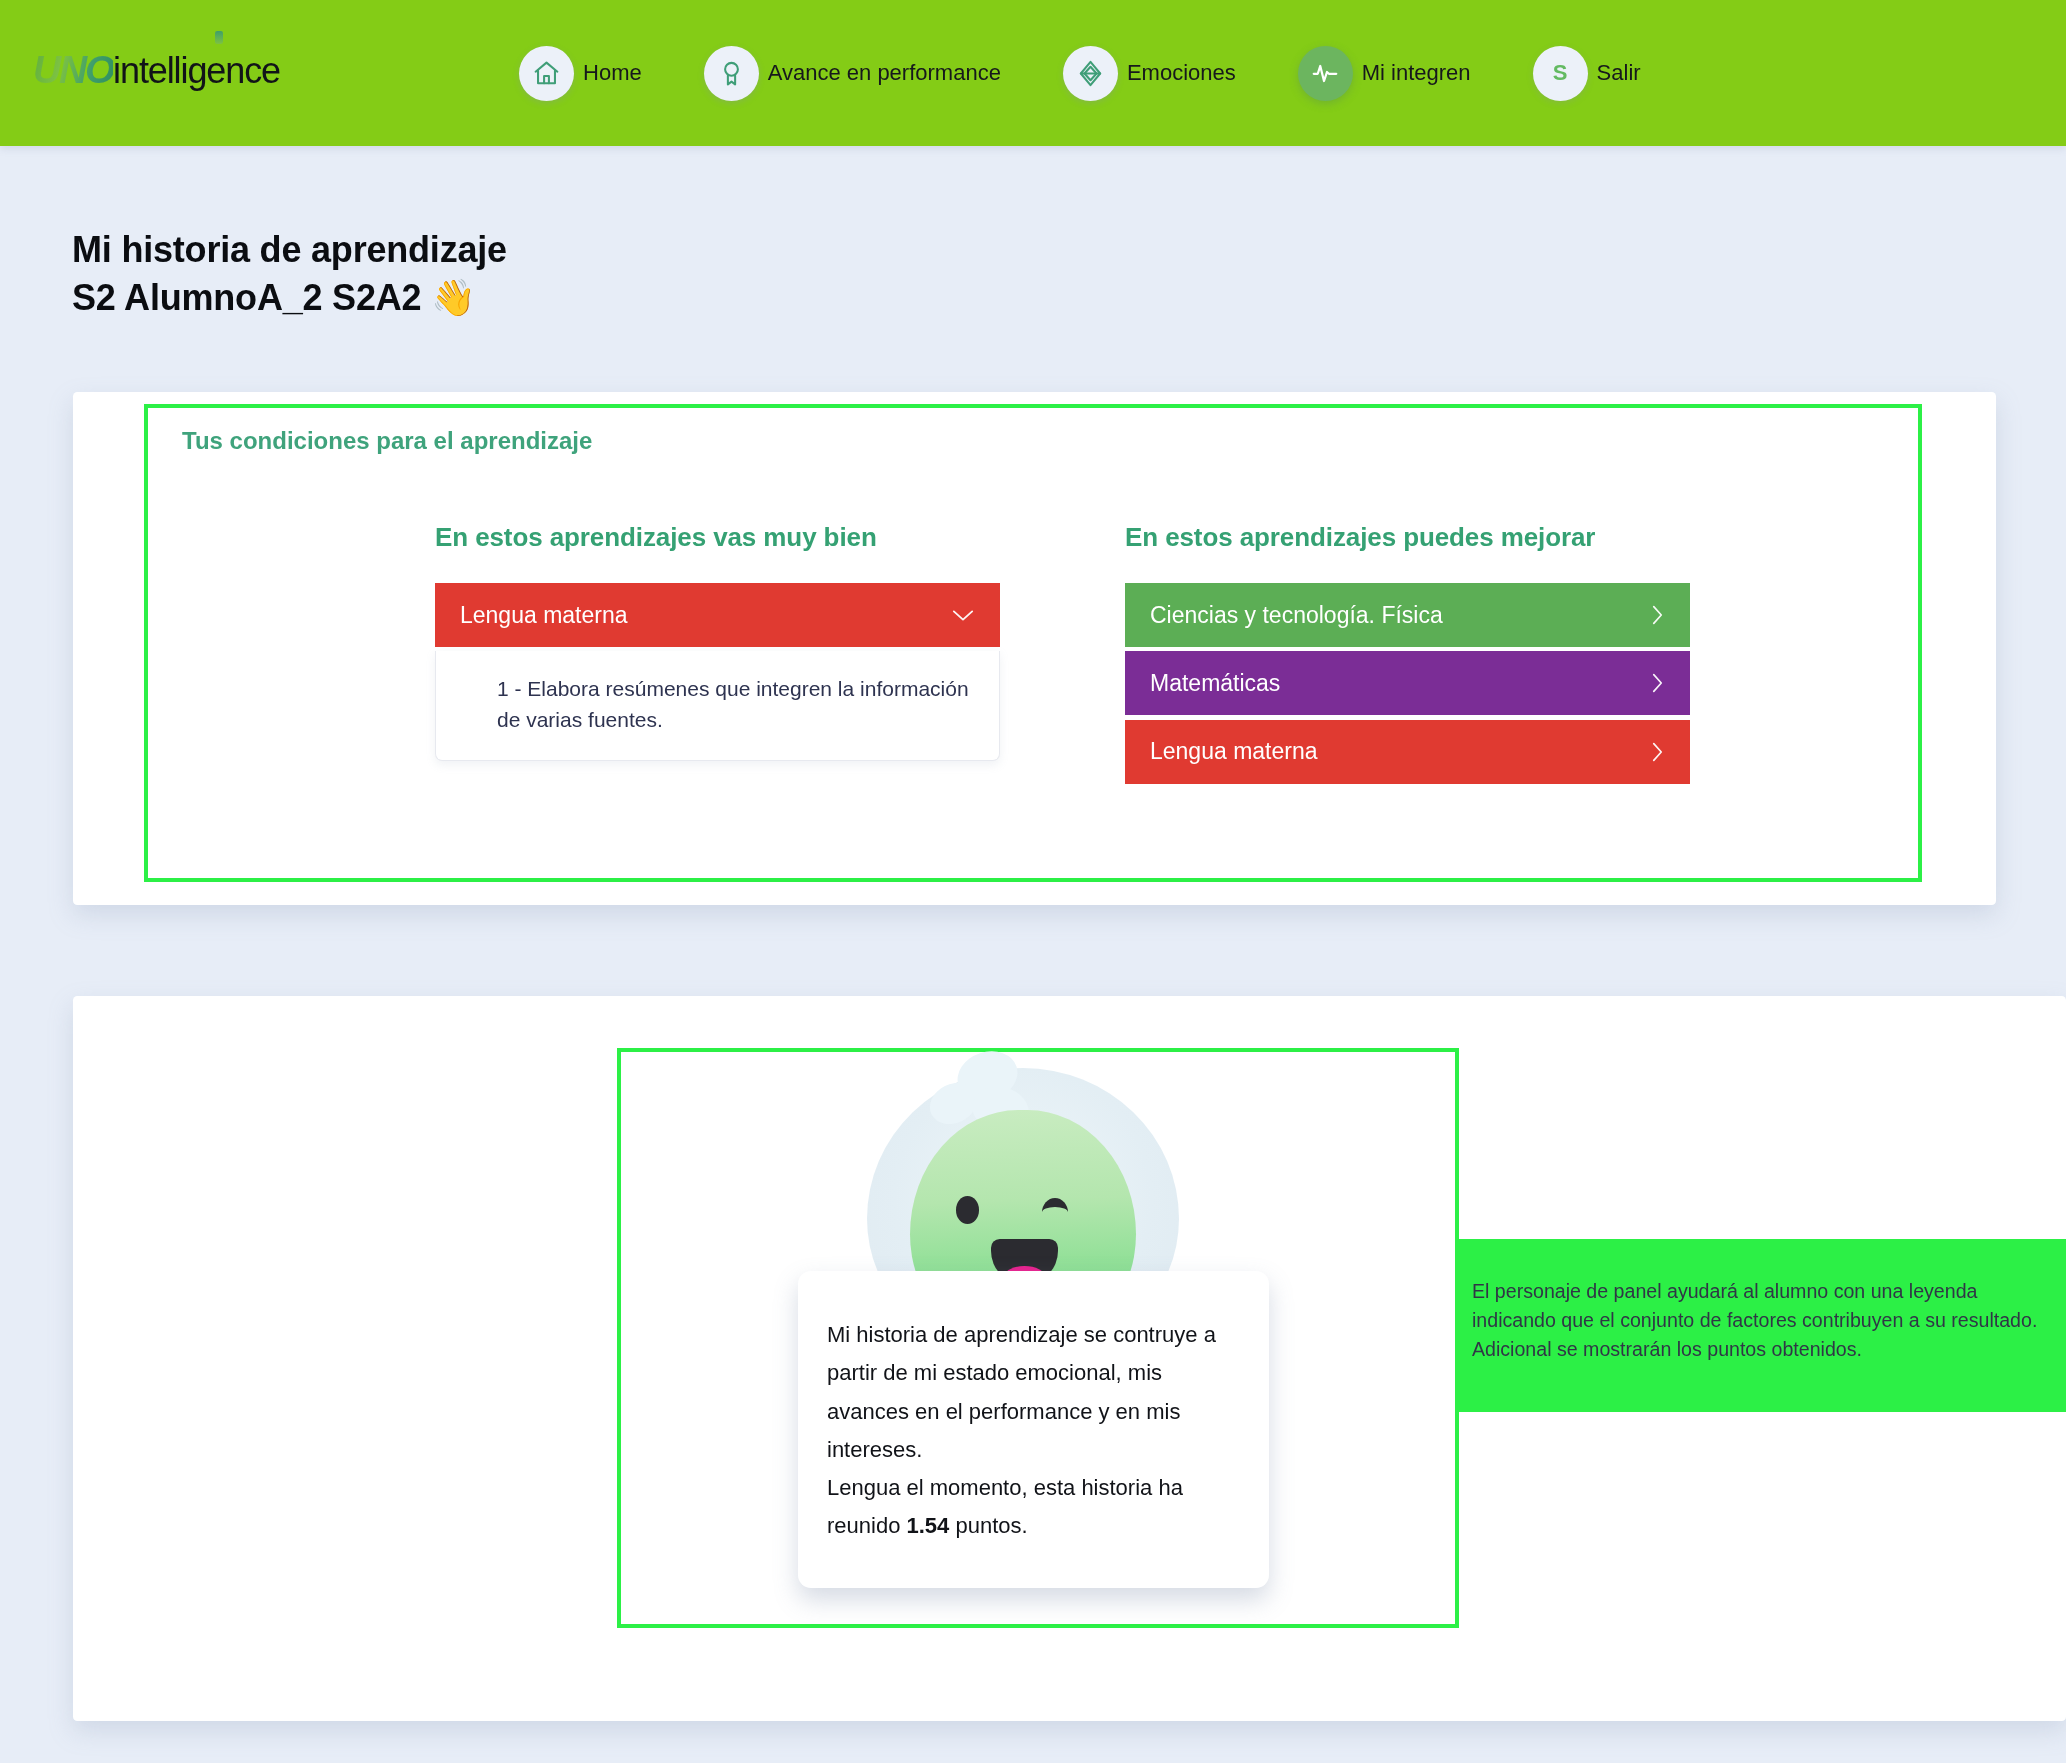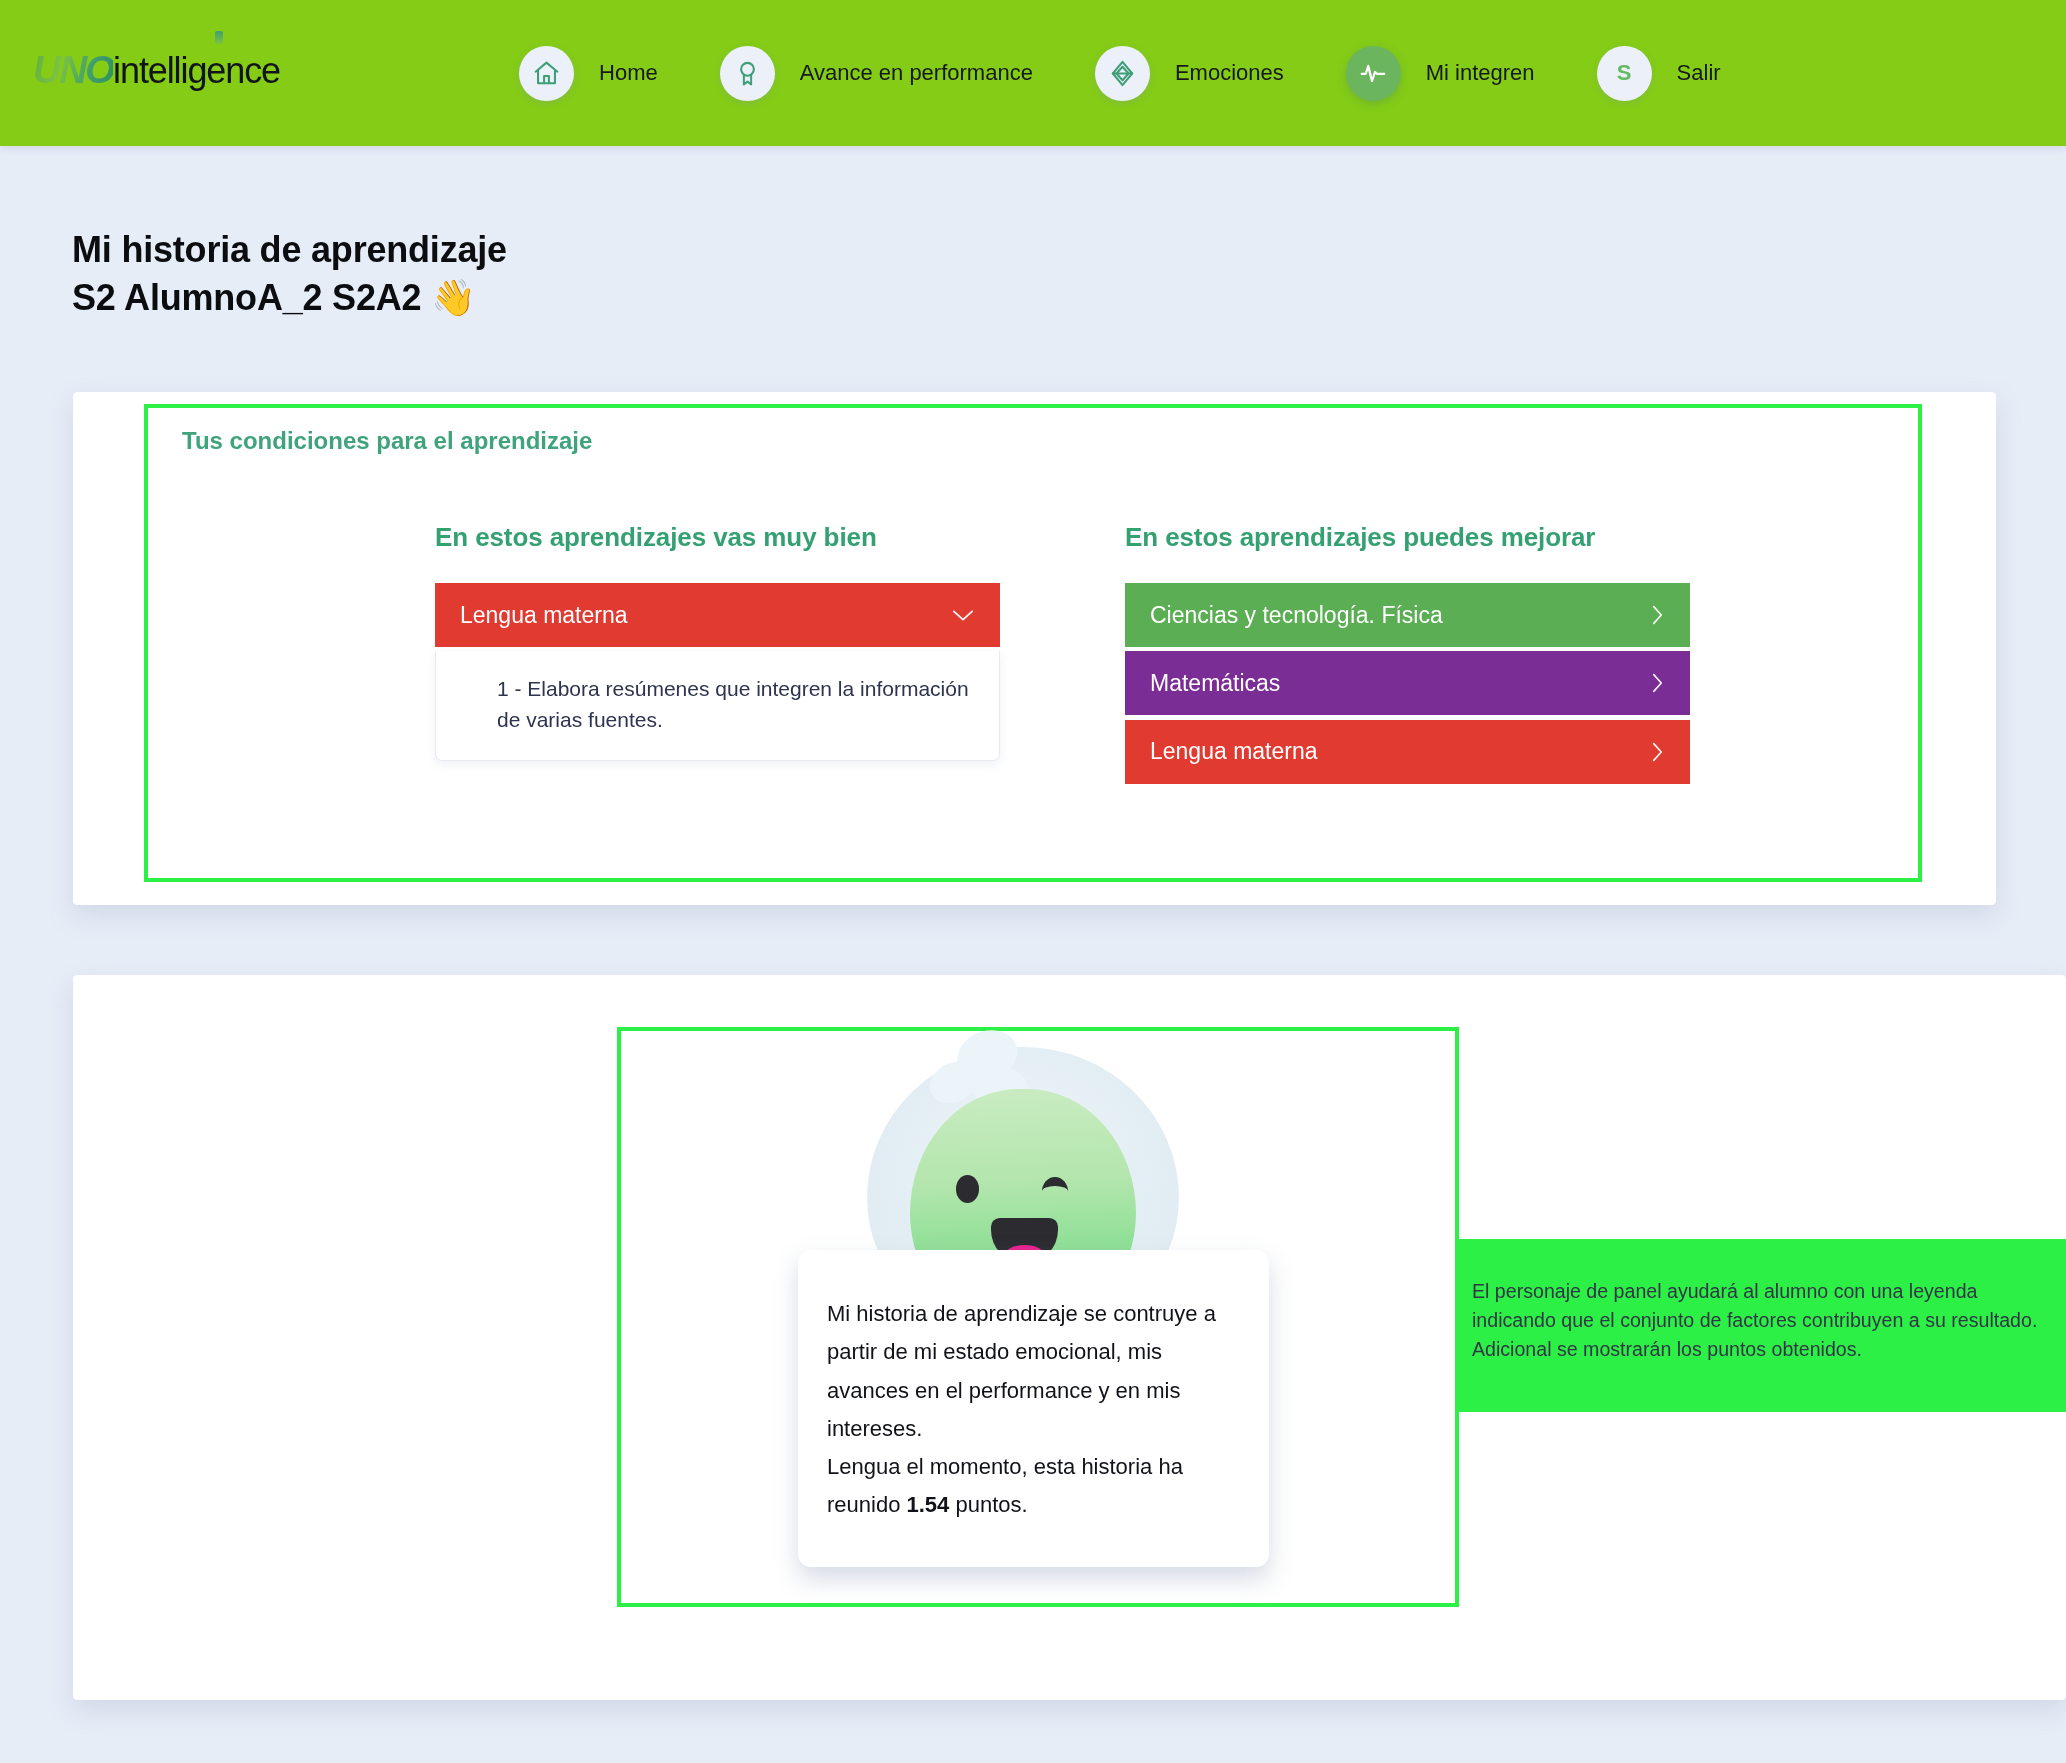--- a/index.html
+++ b/index.html
@@ -59,21 +59,21 @@
 
   .nav {
     display: flex;
     align-items: center;
     gap: 0;
     margin-left: 239px;
   }
   .nav-item {
     display: flex;
     align-items: center;
-    gap: 25px;
+    gap: 9px;
     padding: 0 32px 0 0;
     cursor: pointer;
     white-space: nowrap;
   }
   .nav-item + .nav-item { margin-left: 30px; }
 
   .nav-circle {
     width: 55px; height: 55px;
     border-radius: 50%;
     background: #ecf1f9;
@@ -200,21 +200,21 @@
     padding: 22px 29px 25px 61px;
     font-size: 21px;
     line-height: 1.48;
     color: #2e3350;
     box-shadow: 0 3.6px 10px rgba(150,160,185,0.14);
   }
 
   
   #card-character {
     position: relative;
-    margin: 70px 0 0 73px;
+    margin: 91px 0 0 73px;
     width: 1993px;
     height: 725px;
     border-radius: 4.3px;
   }
   #frame-character {
     left: 544px; top: 52px; width: 842px; height: 580px;
   }
 
   .mascot-wrap {
     position: absolute;

